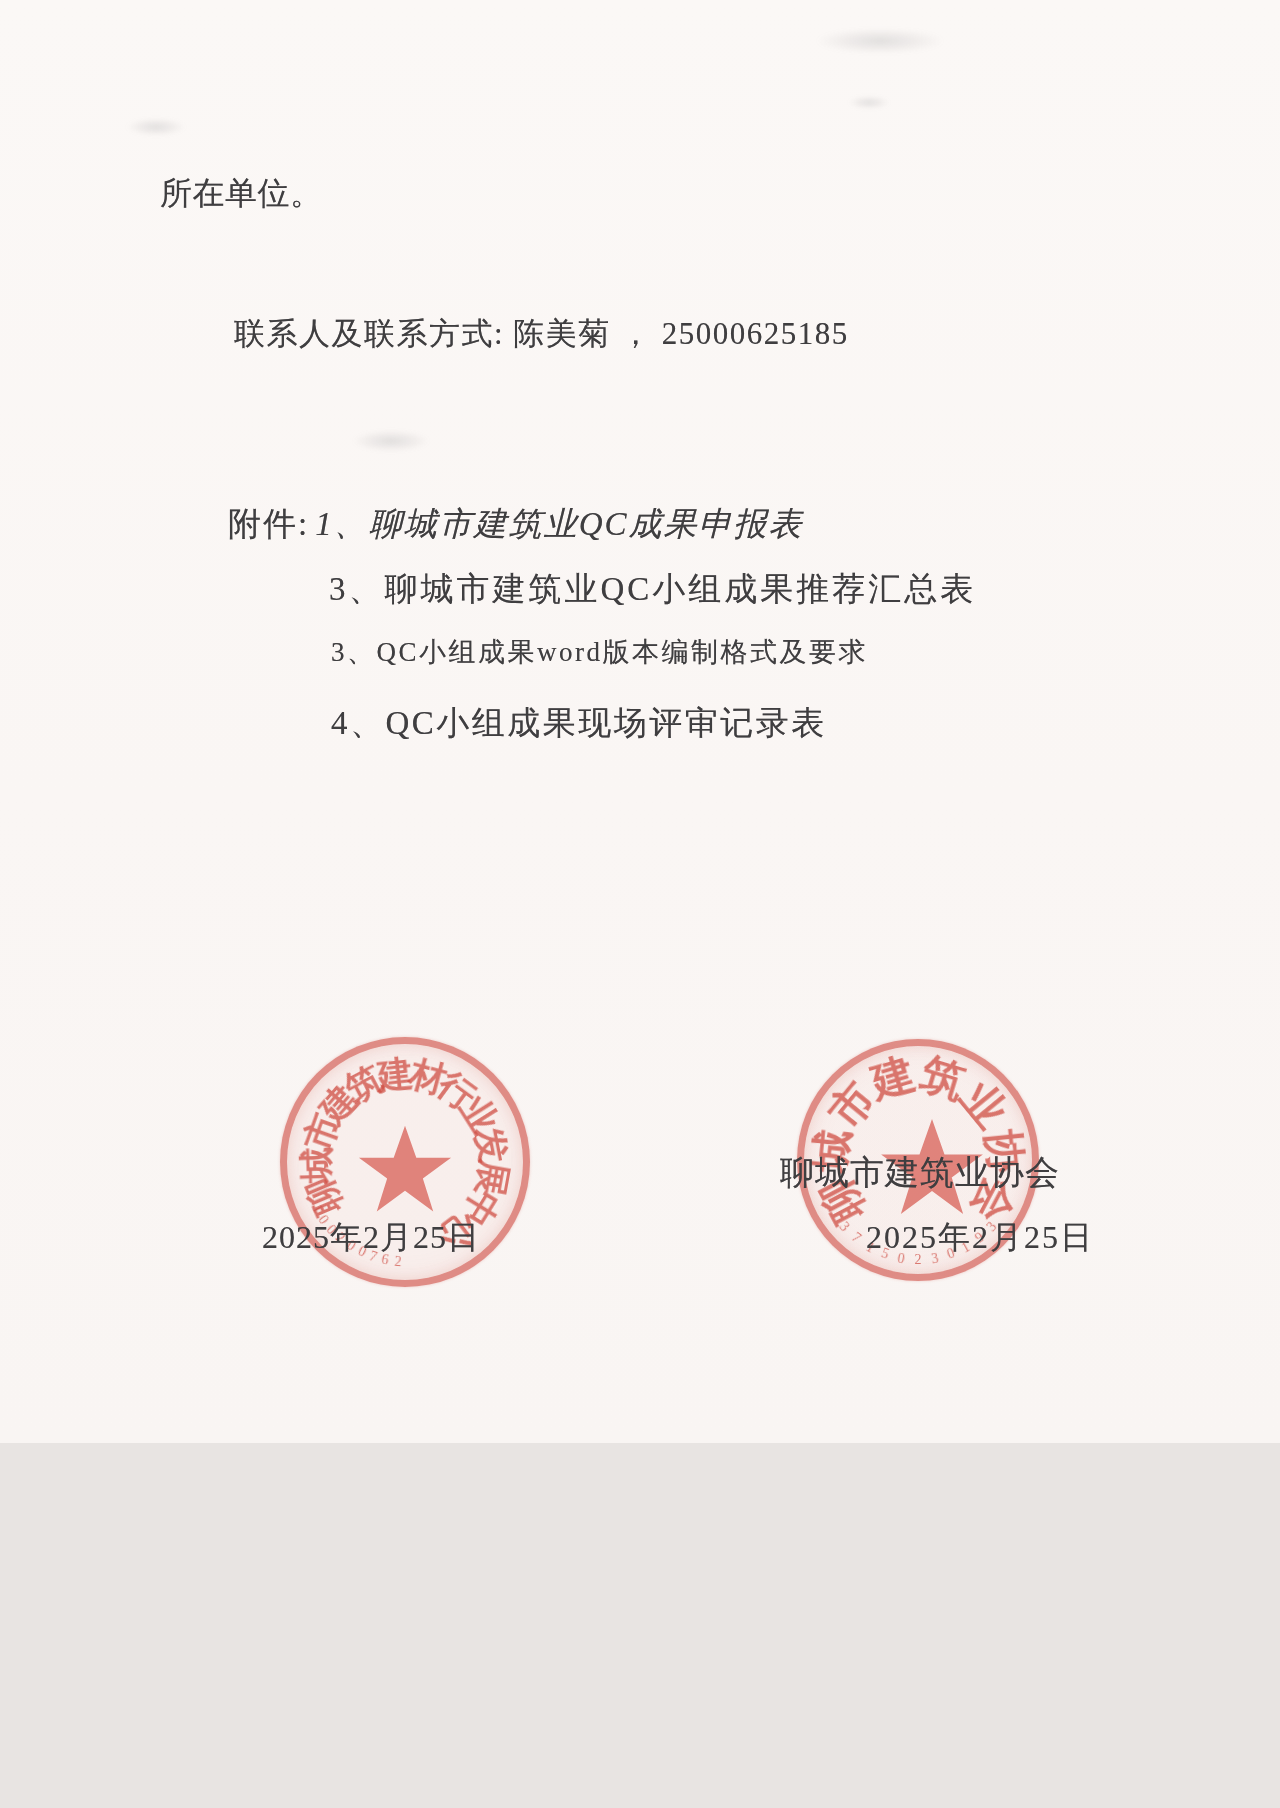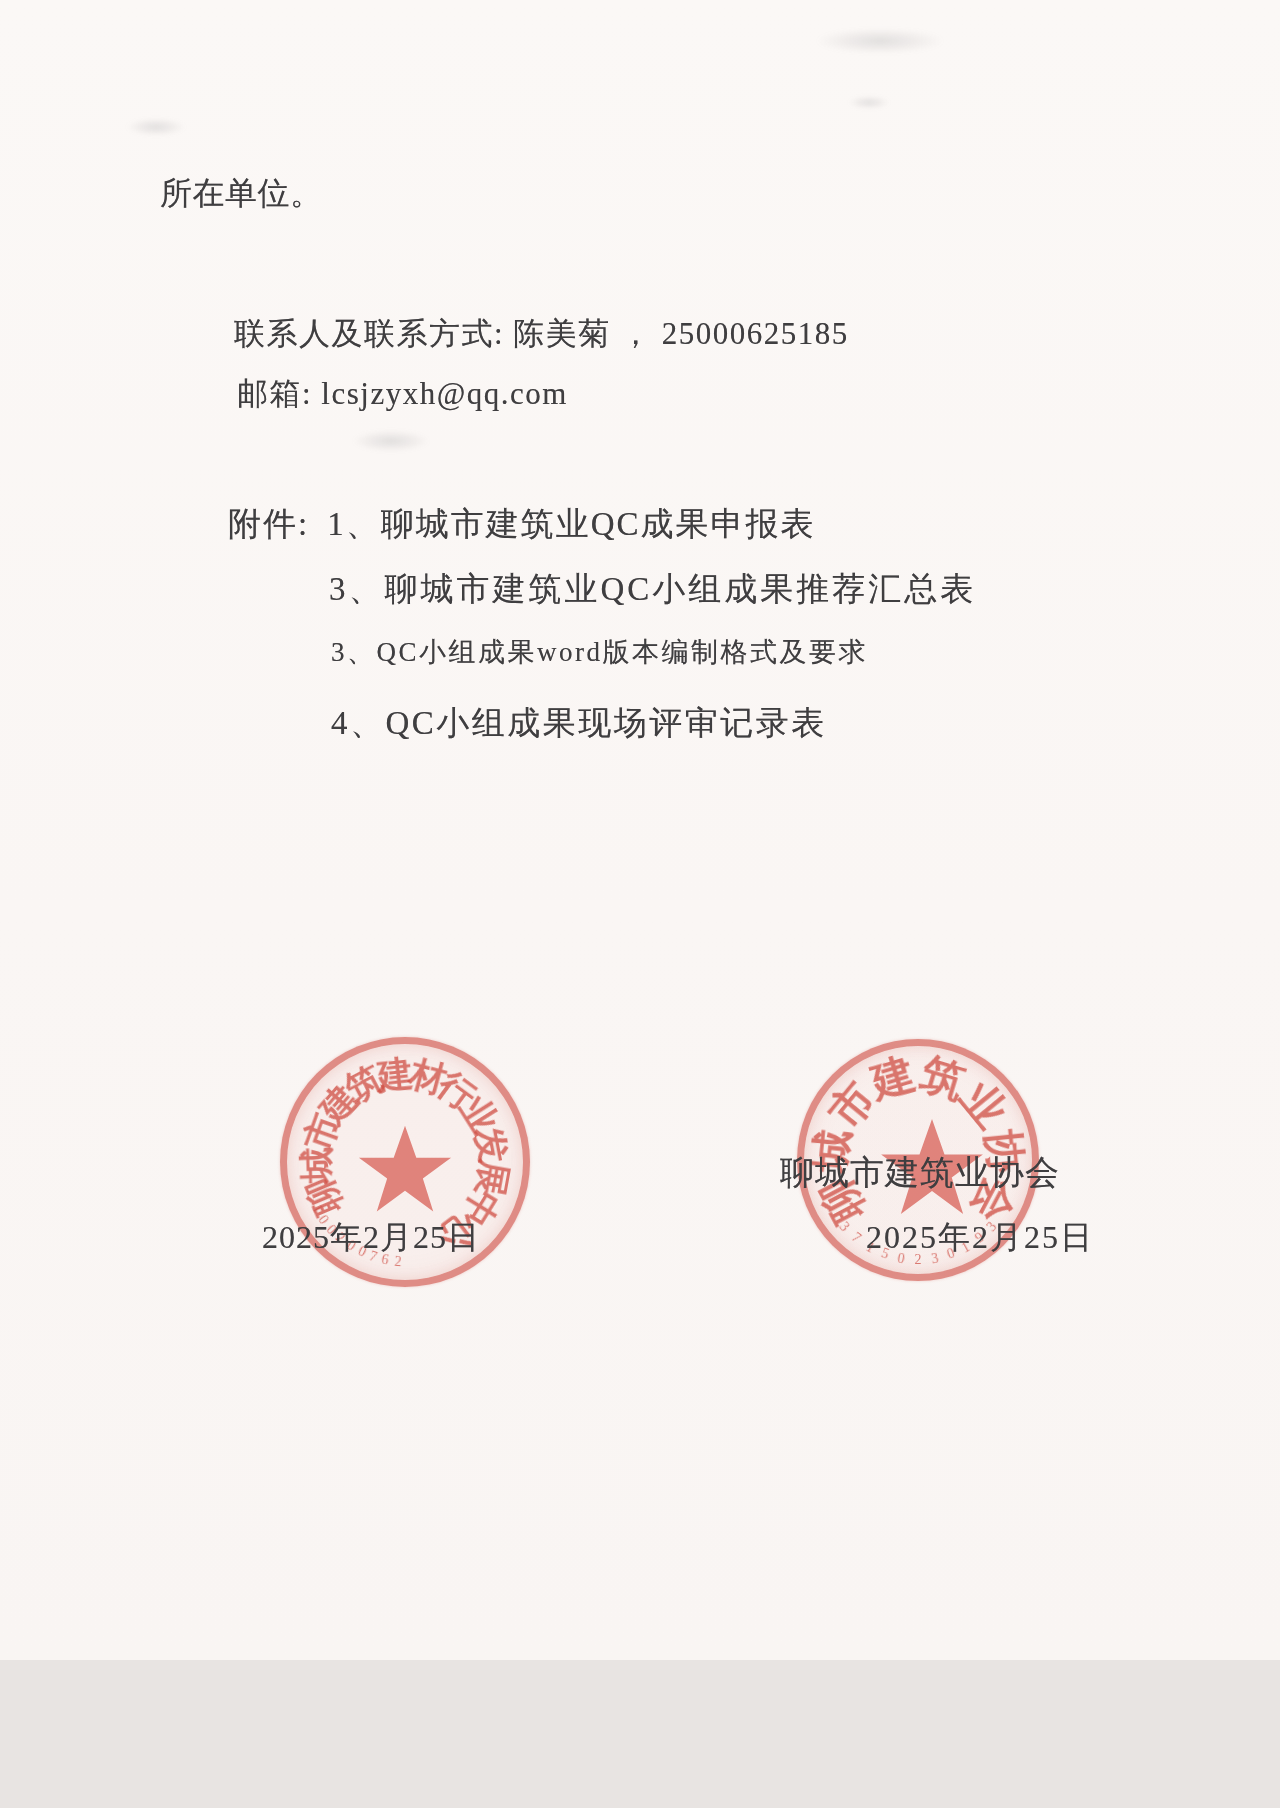--- a/index.html
+++ b/index.html
@@ -1,18 +1,18 @@
 <!DOCTYPE html>
 <html><head>
 <meta charset="utf-8">
 <style>
   html,body{margin:0;padding:0;background:#e8e4e2;}
   .page{
     position:relative;
-    width:1280px;height:1660px;
+    width:1280px;height:1443px;
     background:linear-gradient(180deg,#fbf8f6 0%,#faf6f4 55%,#f9f5f3 100%);
     overflow:hidden;
     font-family:"Liberation Serif","DejaVu Serif",serif;
   }
   .tline{
     position:absolute;
     color:#3f3e40;
     white-space:nowrap;
     text-shadow:0 0 .6px rgba(63,62,64,.55);
     z-index:3;
@@ -64,24 +64,23 @@
   <div class="smudge" style="left:815px;top:28px;width:130px;height:26px;"></div>
   <div class="smudge" style="left:126px;top:118px;width:60px;height:18px;"></div>
   <div class="smudge" style="left:352px;top:430px;width:78px;height:22px;"></div>
   <div class="smudge" style="left:848px;top:96px;width:42px;height:13px;"></div>
 
   <div class="tline" style="left:160px;top:172px;font-size:32px;letter-spacing:0.5px;">所在单位。</div>
 
 
   <div class="tline" style="left:234px;top:313px;font-size:31px;letter-spacing:1.5px;">联系人及联系方式: 陈美菊 ， 25000625185</div>
 
-  <div class="tline" style="left:237px;top:373px;font-size:31px;letter-spacing:1.5px;">邮箱: lcsjzyxh@qq.com</div>
 
   <div class="tline" style="left:228px;top:502px;font-size:33px;letter-spacing:2px;">
-    <span>附件:</span><span style="margin-left:18px;">1、聊城市建筑业QC成果申报表</span>
+    <span>附件:</span><span style="margin-left:6px;font-style:italic;">1、聊城市建筑业QC成果申报表</span>
   </div>
 
   <div class="tline" style="left:329px;top:567px;font-size:33px;letter-spacing:3px;">3、聊城市建筑业QC小组成果推荐汇总表</div>
 
   <div class="tline" style="left:331px;top:634px;font-size:27px;letter-spacing:2.5px;">3、QC小组成果word版本编制格式及要求</div>
 
   <div class="tline" style="left:331px;top:701px;font-size:33px;letter-spacing:2.5px;">4、QC小组成果现场评审记录表</div>
 
   <div class="stamp" style="left:280px;top:1037px;width:250px;height:250px;">
     <div class="seal-ring"></div>

